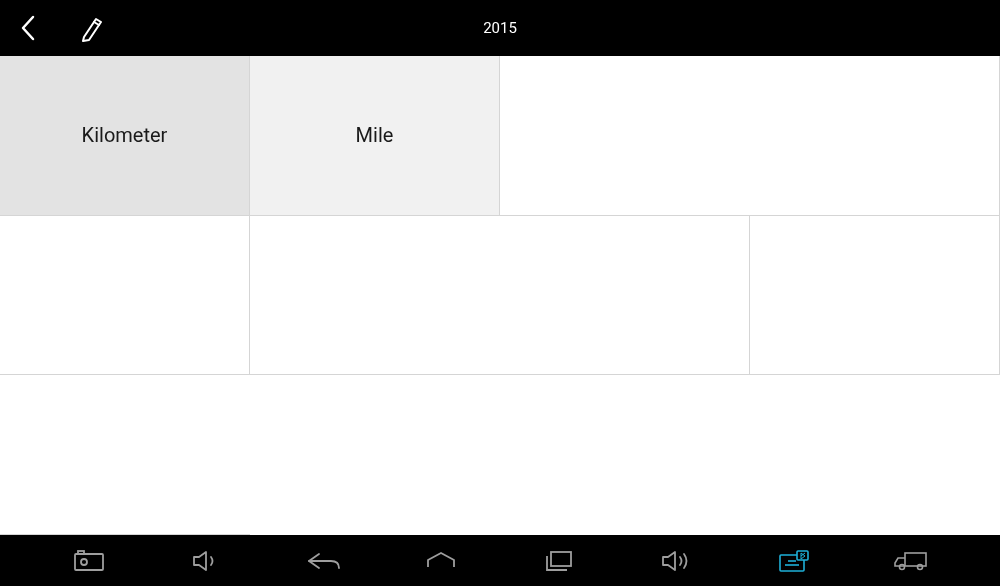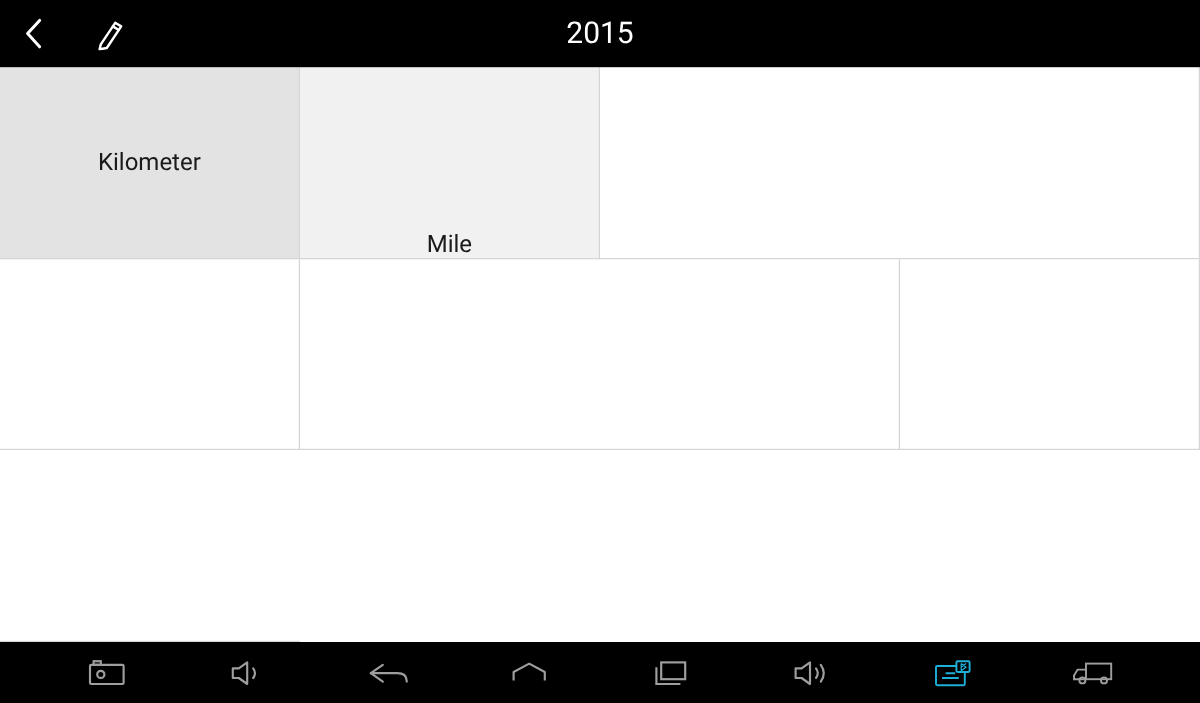--- a/index.html
+++ b/index.html
@@ -37,21 +37,21 @@
       display: flex;
       align-items: center;
       justify-content: center;
       margin-left: 20px;
     }
     .title {
       position: absolute;
       left: 50%;
       transform: translateX(-50%);
       color: #ffffff;
-      font-size: 25px;
+      font-size: 15px;
       font-weight: 400;
     }
     .content {
       width: 100%;
       height: 479px;
       display: grid;
       grid-template-columns: repeat(4, 1fr);
       grid-template-rows: repeat(3, 1fr);
     }
     .cell {
@@ -64,21 +64,20 @@
       color: #1a1a1a;
     }
     .cell:nth-child(3n) {
       border-right: none;
     }
     .cell.selected {
       background: #e3e3e3;
     }
     .cell.light {
       background: #f1f1f1;
-      align-items: flex-end;
     }
     .bottom-bar {
       position: absolute;
       bottom: 0;
       left: 0;
       width: 100%;
       height: 51px;
       background: #000000;
       display: flex;
       align-items: center;

